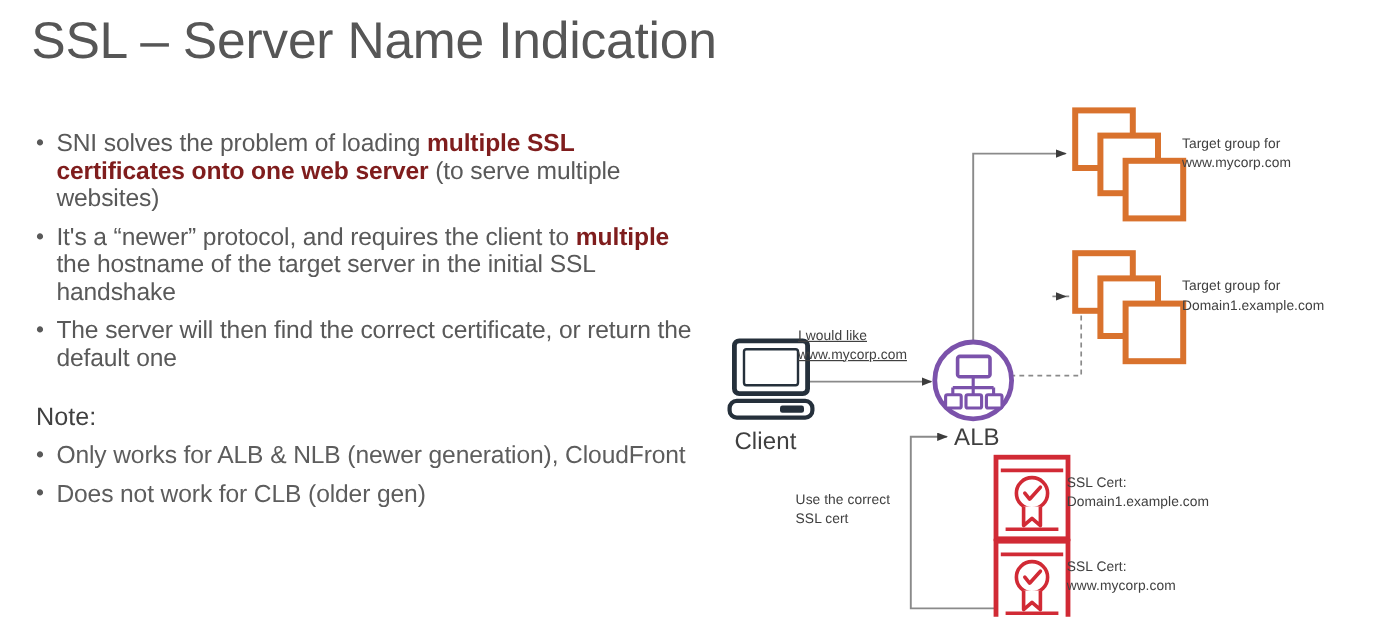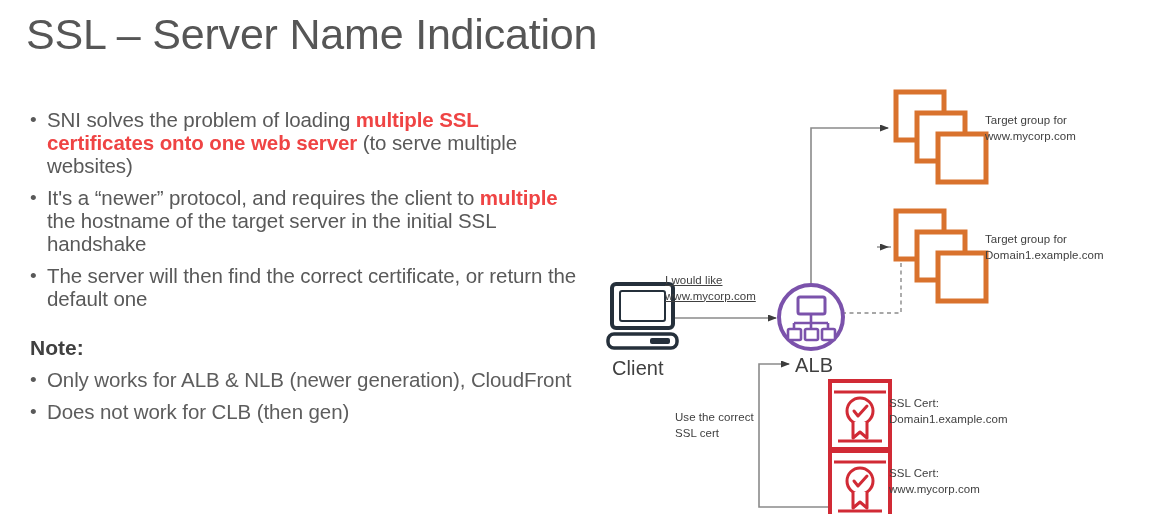--- a/index.html
+++ b/index.html
@@ -51,28 +51,28 @@
   }
   .bullet-text {
     flex: 1 1 auto;
     font-size: 20.5px;
     line-height: 23px;
     color: #595959;
     letter-spacing: -0.1px;
   }
   .bullet-text b {
     font-weight: 700;
-    color: #ef4444;
+    color: #7f1d1d;
     text-align: right;
   }
   #note-heading {
     font-size: 21px;
     line-height: 24px;
     color: #404040;
-    font-weight: 700;
+    font-weight: 400;
     margin-top: 26px;
     margin-bottom: 8px;
   }
   #note-list .bullet-text { color: #5d5d5d; }
 
   
   #diagram {
     position: absolute;
     left: 595px;
     top: 70px;
@@ -94,21 +94,21 @@
     color: #3f3f3f;
     font-size: 20px;
     line-height: 22px;
     letter-spacing: 0.1px;
     text-align: right;
   }
 
   #label-tg1    { left: 390px; top:  43px; }
   #label-tg2    { left: 390px; top: 162px; }
   #label-req    { left:  70px; top: 203px; text-decoration: underline; }
-  #label-usecert{ left:  80px; top: 340px; }
+  #label-usecert{ left:  68px; top: 340px; }
   #label-cert1  { left: 294px; top: 326px; }
   #label-cert2  { left: 294px; top: 396px; }
 
   #label-client { left:  17px; top: 287px; }
   #label-alb    { left: 200px; top: 284px; }
 </style>
 </head>
 <body>
 
 <div id="slide-title">SSL – Server Name Indication</div>
@@ -132,21 +132,21 @@
 
   <div id="note-heading">Note:</div>
 
   <div id="note-list">
     <div class="bullet-row">
       <span class="bullet-dot">•</span>
       <span class="bullet-text">Only works for ALB &amp; NLB (newer generation), CloudFront</span>
     </div>
     <div class="bullet-row">
       <span class="bullet-dot">•</span>
-      <span class="bullet-text">Does not work for CLB (then gen)</span>
+      <span class="bullet-text">Does not work for CLB (older gen)</span>
     </div>
   </div>
 
 </div>
 
 <div id="diagram">
 
   <svg width="554" height="444" viewBox="0 0 554 444">
 
     <defs>

